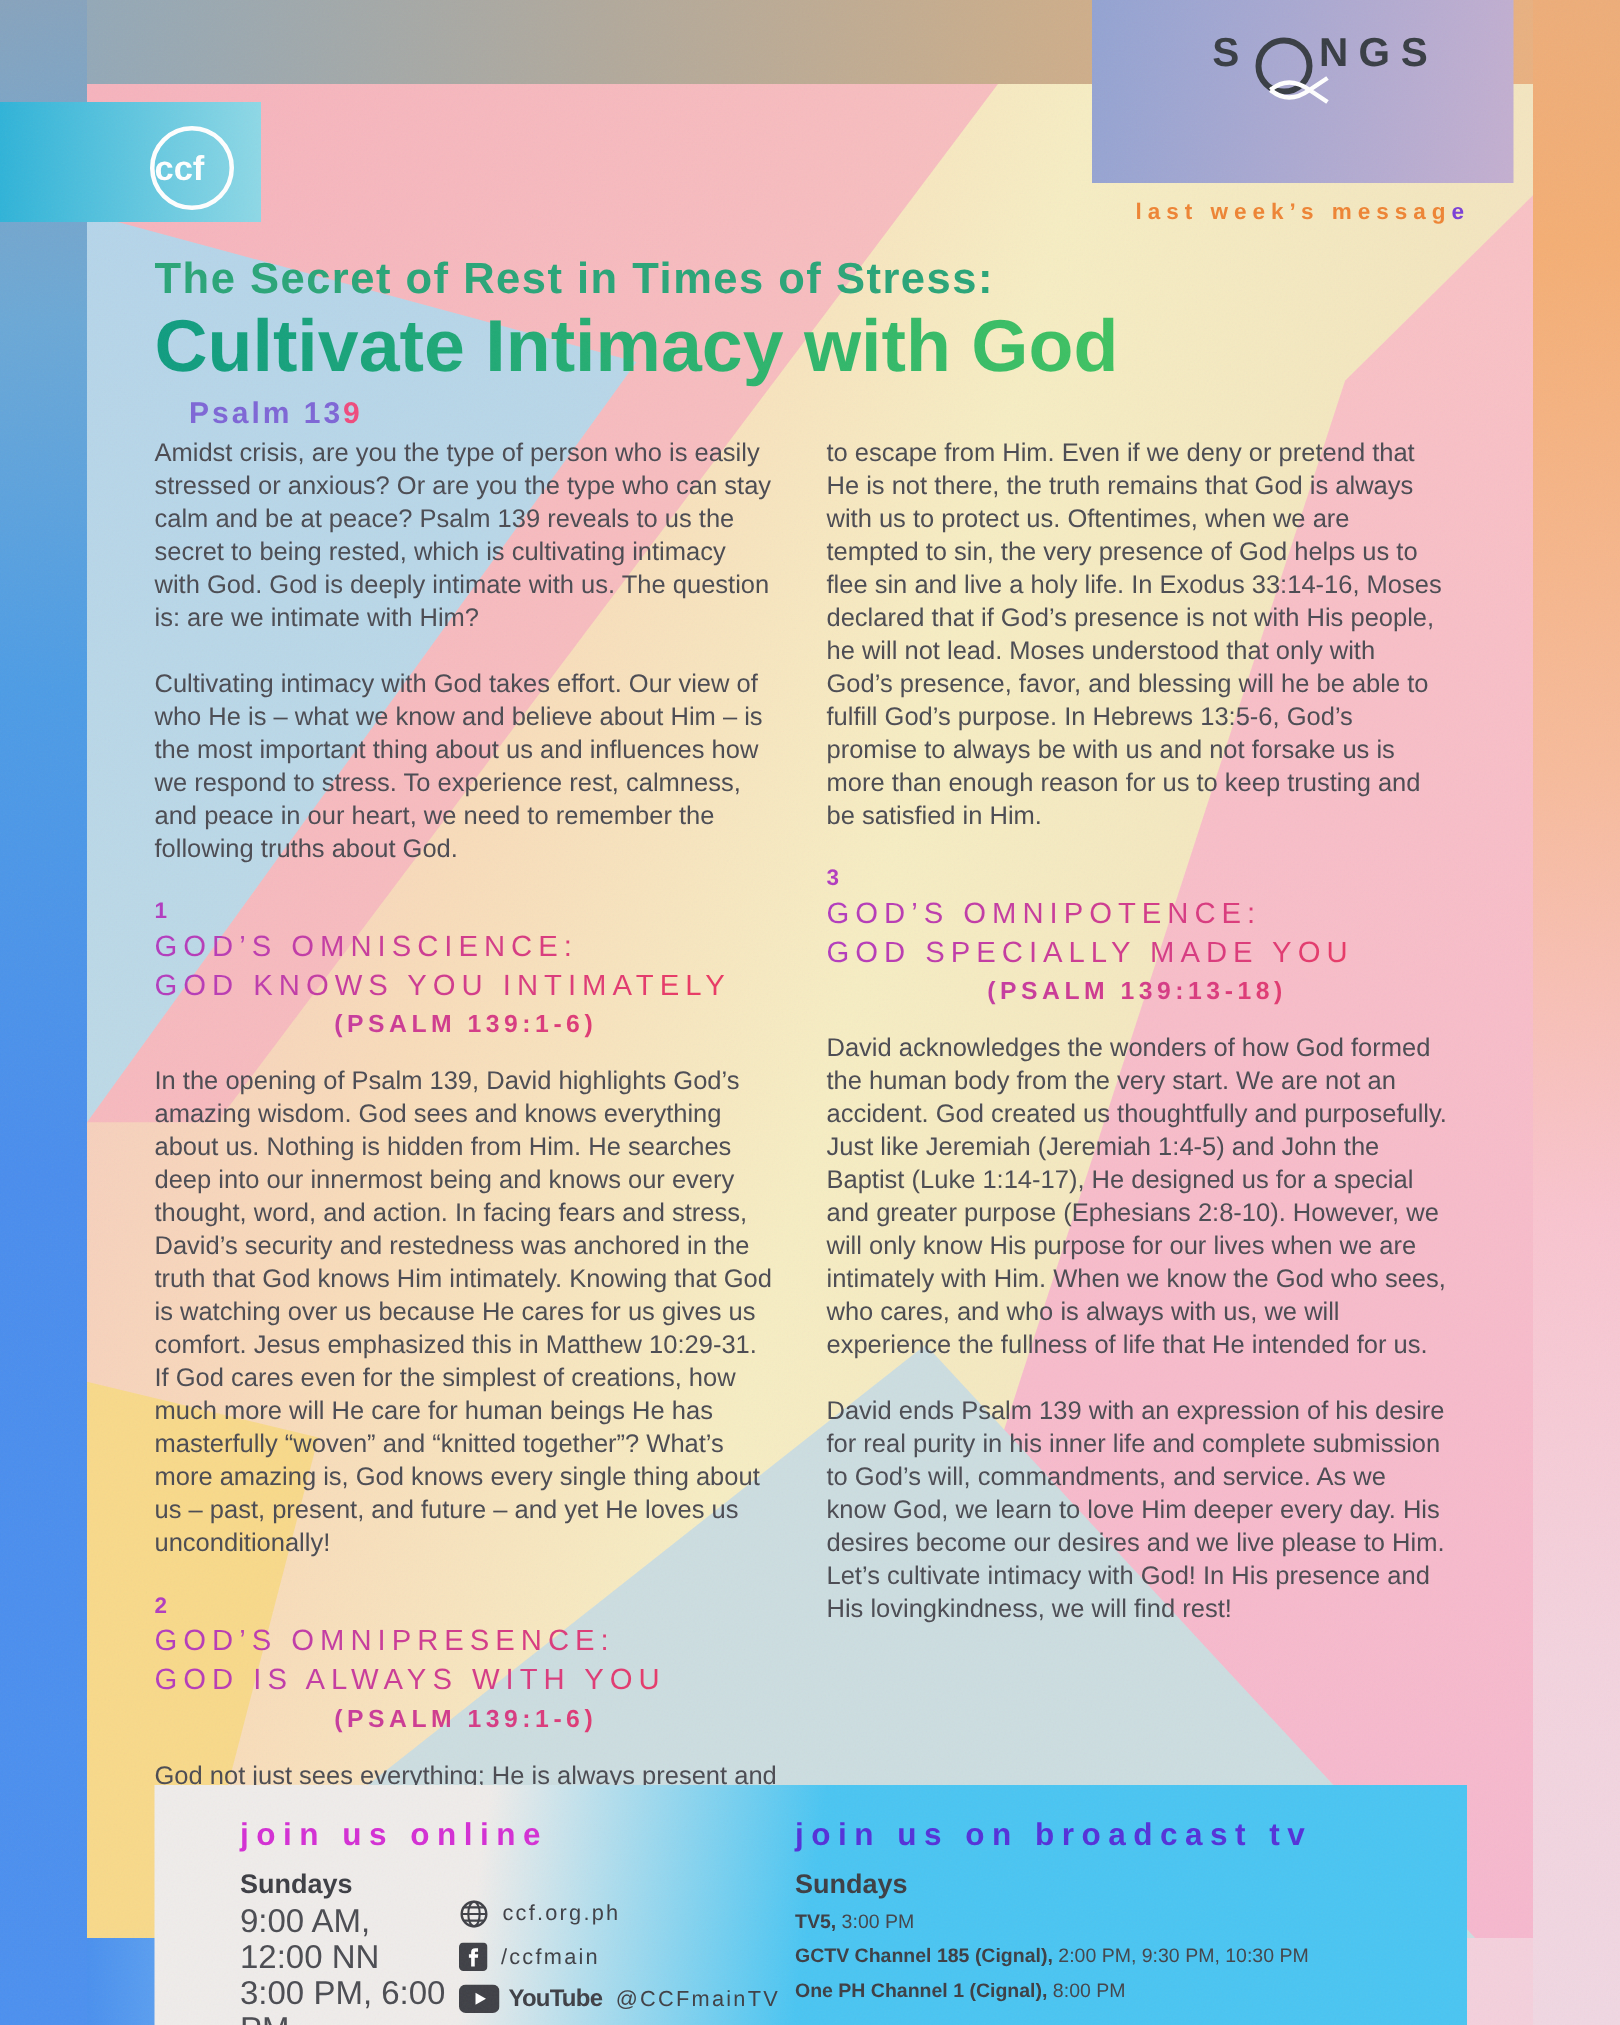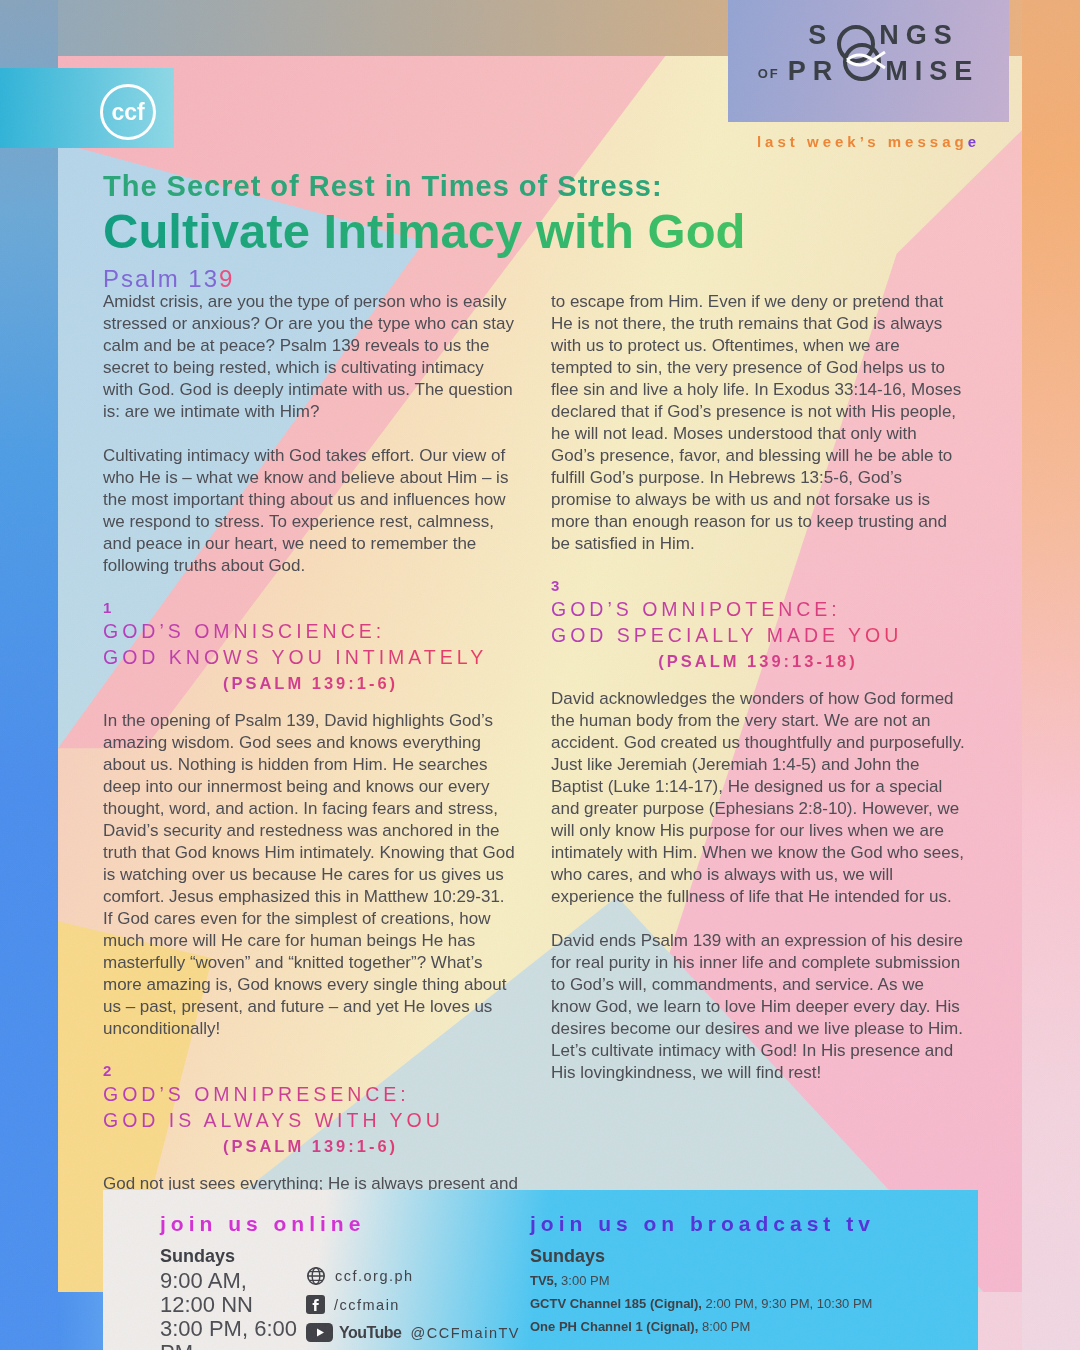--- a/index.html
+++ b/index.html
@@ -24,21 +24,21 @@
   .shape { position:absolute; inset:0; }
   .sh-pink-top   { background:linear-gradient(115deg,#f6b3bd,#f9cfc3); clip-path:polygon(0 0,63% 0,9% 56%,0 56%); }
   .sh-pink-right { background:linear-gradient(180deg,#f9c2c4,#f6b8ce); clip-path:polygon(87% 16%,100% 6%,100% 100%,52% 100%); }
   .sh-blue-bottom{ background:#ccdde0; clip-path:polygon(6% 100%,58% 68%,96% 100%); }
   .sh-yellow-bl  { background:#f8d98a; clip-path:polygon(0 70%,16% 73%,7% 100%,0 100%); }
   .sh-blue-left  { background:linear-gradient(160deg,#b4d4ea,#c8e0e2); clip-path:polygon(0 7%,38% 15%,0 56%); }
   
   .ribbon { position:absolute; left:0; top:68px; width:174px; height:80px; z-index:6;
             background:linear-gradient(90deg,#2fb3d8,#8ed8e6); }
   .ccf-badge { position:absolute; left:100px; top:16px; width:56px; height:56px;
-               border:3px solid #fff; border-radius:50%; display:flex; align-items:center; justify-content:center; }
+               border:3px solid #fff; border-radius:50%; display:flex; align-items:center; }
   .ccf-badge span { color:#fff; font-size:23px; font-weight:700; letter-spacing:0; }
   
   .songs-box { position:absolute; left:728px; top:0; width:281px; height:122px; z-index:6;
                background:linear-gradient(100deg,#93a3d2,#c4afd0); color:#383d44; }
   .songs-line { display:flex; align-items:center; justify-content:center; font-weight:700; letter-spacing:7px; font-size:27px; }
   .l1 { margin-top:16px; margin-left:30px; }
   .l2 { margin-top:-2px; }
   .ring { display:inline-block; width:38px; height:38px; border:4px solid #383d44; border-radius:50%; flex:0 0 auto; }
   .ring1 { transform:translateY(9px); margin:0 4px; }
   .ring2 { transform:translateY(-9px); margin:0 4px; }
@@ -46,21 +46,21 @@
   .fish { position:absolute; left:116px; top:48px; width:46px; height:24px; z-index:2; }
   .tagline { position:absolute; left:700px; top:133px; width:280px; text-align:right; z-index:6;
              font-size:15px; font-weight:700; letter-spacing:4px; color:#ee8434; }
   .tagline .accent { color:#7b3fd6; }
   
   .title-block { position:absolute; left:103px; top:170px; z-index:5; }
   .title-1 { font-size:29px; font-weight:700; letter-spacing:1px; color:#2aa578; }
   .title-2 { font-size:49px; font-weight:800; letter-spacing:0;
              background:linear-gradient(90deg,#0f9c80,#3fc261);
              -webkit-background-clip:text; background-clip:text; color:transparent; -webkit-text-fill-color:transparent; }
-  .scripture { margin-top:6px; font-size:24px; font-weight:400; letter-spacing:2px; color:#7e66d6; }
+  .scripture { margin-top:6px; font-size:20px; font-weight:700; letter-spacing:2px; color:#7e66d6;margin-left:23px; }
   .scripture .accent { color:#ef4b7d; }
   
   .columns { position:absolute; left:103px; top:291px; width:876px; display:flex; gap:33px; z-index:5; }
   .col { width:415px; }
   .col.right { width:414px; }
   .body-para { font-size:17px; line-height:22px; color:#4b4b52; margin-bottom:22px; }
   .section-head { margin:4px 0 14px 0;
              background:linear-gradient(100deg,#b13cc1 0%,#e93a64 85%);
              -webkit-background-clip:text; background-clip:text; color:transparent; -webkit-text-fill-color:transparent; }
   .sec-num { font-size:15px; font-weight:800; margin-bottom:2px; }
@@ -111,26 +111,20 @@
       <span>ccf</span>
     </div>
   </div>
 
   <div class="songs-box">
     <div class="songs-line l1">
       <span>S</span>
       <span class="ring ring1"></span>
       <span>NGS</span>
     </div>
-    <div class="songs-line l2">
-      <span class="of">OF</span>
-      <span>PR</span>
-      <span class="ring ring2"></span>
-      <span>MISE</span>
-    </div>
     <svg class="fish" viewBox="0 0 46 24">
       <path d="M3 12 Q 15 2 29 12 Q 15 22 3 12" fill="none" stroke="#ffffff" stroke-width="3"></path>
       <path d="M29 12 L 41 4 M29 12 L 41 20" fill="none" stroke="#ffffff" stroke-width="3"></path>
     </svg>
   </div>
 
   <div class="tagline">
     <span>last week’s messag</span><span class="accent">e</span>
   </div>
 

